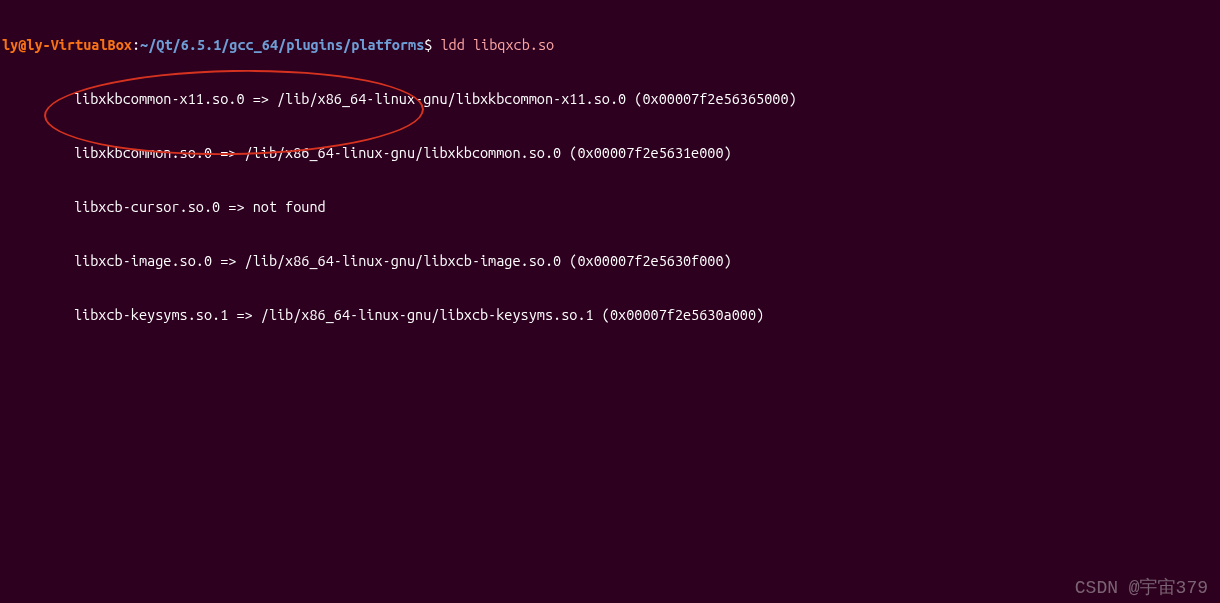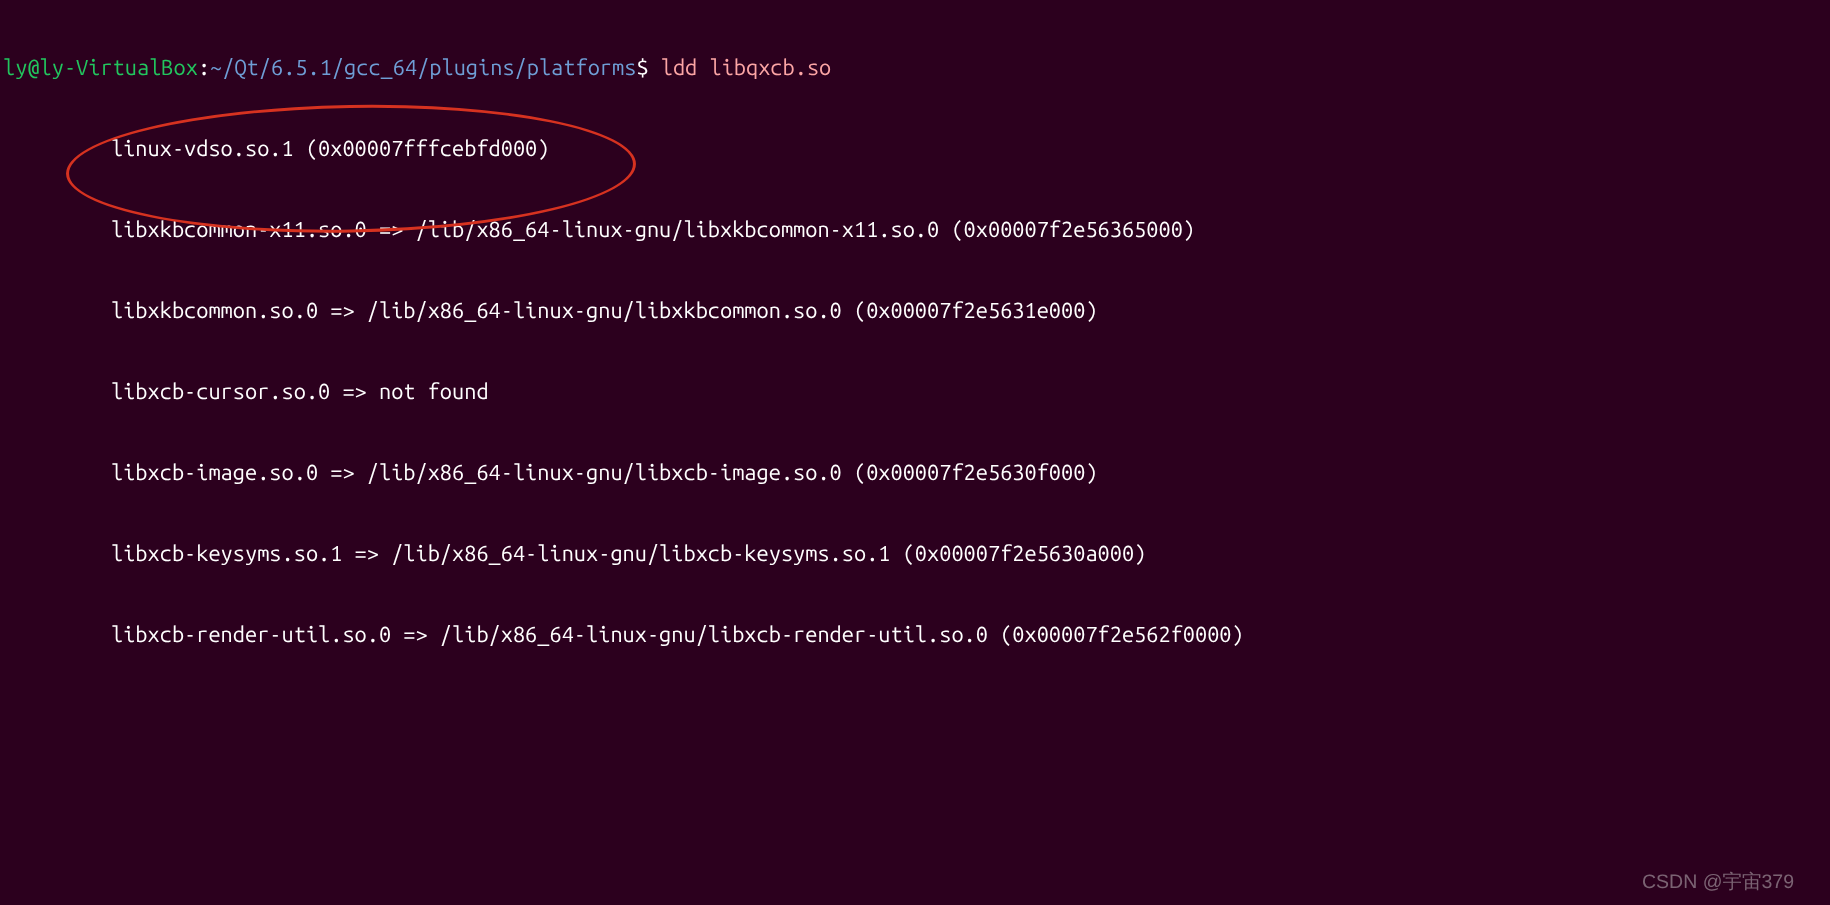--- a/index.html
+++ b/index.html
@@ -20,26 +20,26 @@
     }
     .terminal {
       padding: 0 2px;
       white-space: pre;
     }
     .prompt-line {
       display: flex;
       flex-wrap: nowrap;
     }
     .prompt-user {
-      color: #22c55e;
-      font-weight: normal;
+      color: #f97316;
+      font-weight: bold;
     }
     .prompt-path {
       color: #6f9ed6;
-      font-weight: normal;
+      font-weight: bold;
     }
     .prompt-end {
       color: #ffffff;
     }
     .cmd {
       color: #fca5a5;
     }
     .output-line {
       color: #ffffff;
       padding-left: 72px;
@@ -51,38 +51,36 @@
       width: 380px;
       height: 85px;
       left: 44px;
       top: 70px;
       pointer-events: none;
       transform: rotate(-1deg);
     }
     .watermark {
       position: absolute;
       bottom: 6px;
-      right: 24px;
+      right: 12px;
       color: rgba(220,220,220,0.45);
-      font-family: Liberation Sans, sans-serif;
-      font-size: 13px;
+      font-family: Liberation Mono, monospace;
+      font-size: 18px;
     }
   </style>
 </head>
 <body>
 
 <div class="terminal">
   <div class="prompt-line"><span class="prompt-user">ly@ly-VirtualBox</span><span class="prompt-end">:</span><span class="prompt-path">~/Qt/6.5.1/gcc_64/plugins/platforms</span><span class="prompt-end">$ </span><span class="cmd">ldd libqxcb.so</span></div>
-  <div class="output-line">linux-vdso.so.1 (0x00007fffcebfd000)</div>
   <div class="output-line">libxkbcommon-x11.so.0 =&gt; /lib/x86_64-linux-gnu/libxkbcommon-x11.so.0 (0x00007f2e56365000)</div>
   <div class="output-line">libxkbcommon.so.0 =&gt; /lib/x86_64-linux-gnu/libxkbcommon.so.0 (0x00007f2e5631e000)</div>
   <div class="output-line">libxcb-cursor.so.0 =&gt; not found</div>
   <div class="output-line">libxcb-image.so.0 =&gt; /lib/x86_64-linux-gnu/libxcb-image.so.0 (0x00007f2e5630f000)</div>
   <div class="output-line">libxcb-keysyms.so.1 =&gt; /lib/x86_64-linux-gnu/libxcb-keysyms.so.1 (0x00007f2e5630a000)</div>
-  <div class="output-line">libxcb-render-util.so.0 =&gt; /lib/x86_64-linux-gnu/libxcb-render-util.so.0 (0x00007f2e562f0000)</div>
   
   
   
   
   
   
   
   
   
   

